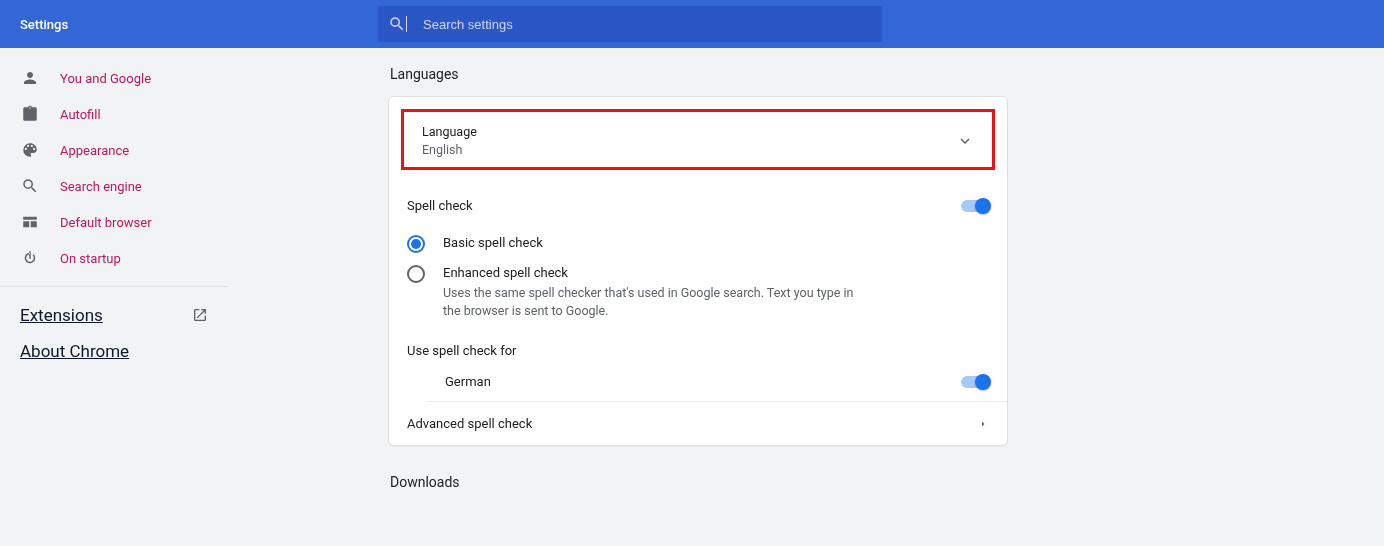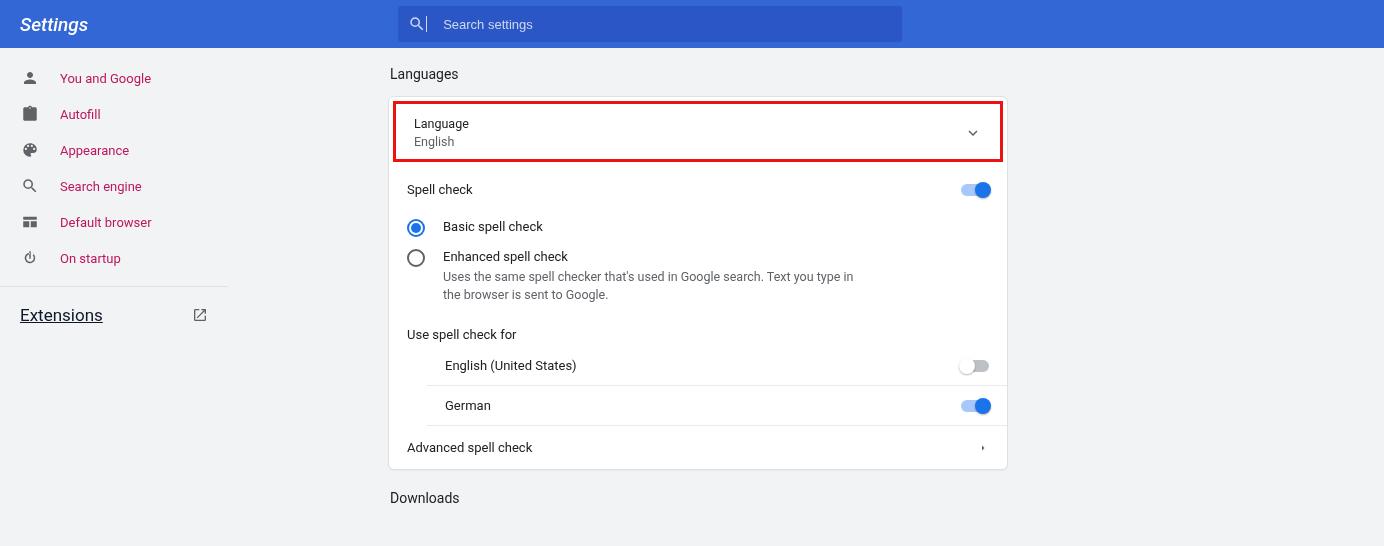--- a/index.html
+++ b/index.html
@@ -1,38 +1,38 @@
 <!DOCTYPE html>
 <html><head>
 <meta charset="utf-8">
 <style>
   * { box-sizing: border-box; margin: 0; padding: 0; }
   body { font-family: Roboto, Arial, sans-serif; background: #f1f3f4; width: 1384px; height: 546px; overflow: hidden; }
 
   .header { background: #3367d6; height: 48px; display: flex; align-items: center; padding: 0 16px; }
-  .header-title { color: #fff; font-size: 19px; font-weight: 500; padding-left: 4px; font-style: italic; }
+  .header-title { color: #fff; font-size: 13px; font-weight: 500; padding-left: 4px; }
   .search-wrap { margin-left: 310px; display: flex; align-items: center; background: #2a56c6; height: 36px; width: 504px; border-radius: 3px; padding: 0 10px; }
   .search-wrap .icon { color: #cfd8f0; display:flex; align-items:center; }
   .search-wrap input { background: transparent; border: none; outline: none; color: #fff; font-size: 13px; margin-left: 14px; width: 100%; }
   .search-wrap input::placeholder { color: #cfd8f0; }
   .cursor-bar { width: 1px; height: 16px; background: #cfd8f0; margin-right: 2px; }
 
   .layout { display: flex; height: calc(100% - 48px); }
   .sidebar { width: 228px; padding-top: 12px; }
   .side-item { display: flex; align-items: center; height: 36px; padding: 0 20px; color: #be185d; font-size: 13px; cursor: pointer; }
   .side-item .icon { width: 20px; height: 20px; display:flex; align-items:center; justify-content:center; color: #5f6368; margin-right: 20px; }
   .side-item svg { width: 18px; height: 18px; fill: #5f6368; }
   .side-adv { display:flex; align-items:center; justify-content:space-between; height:40px; padding:0 20px; color:#5f6368; font-size:13px; cursor:pointer; }
   .side-divider { height:1px; background:#e0e0e0; margin:10px 0; }
   .side-link { display:flex; align-items:center; justify-content:space-between; height:36px; padding:0 20px; color:#0f172a; font-size:17px; cursor:pointer;text-decoration:underline; }
 
   .main { flex:1; padding-top: 18px; padding-left: 160px; }
   .section-title { font-size: 14px; color: #202124; margin-bottom: 14px; padding-left: 2px; }
   .card { background: #fff; width: 620px; border-radius: 6px; border:1px solid #e0e0e0; box-shadow: 0 1px 1px rgba(0,0,0,0.04); }
-  .lang-row { display:flex; align-items:center; justify-content:space-between; padding:12px 18px 10px 18px; margin:4px; border:3px solid #e11; }
+  .lang-row { display:flex; align-items:center; justify-content:space-between; padding:12px 18px 10px 18px; margin:12px; border:3px solid #e11; }
   .lang-row .label { font-size:12.5px; color:#202124; }
   .lang-row .value { font-size:12.5px; color:#5f6368; margin-top:3px; }
   .chev { color:#5f6368; cursor:pointer; }
 
   .row-spell { display:flex; align-items:center; justify-content:space-between; padding:16px 18px 0 18px; font-size:13px; color:#202124; }
   .radio-block { padding: 16px 18px 6px 18px; }
   .radio-row { display:flex; align-items:flex-start; gap:18px; padding:6px 0; cursor:pointer; }
   .radio { width:18px; height:18px; border:2px solid #5f6368; border-radius:50%; flex-shrink:0; display:flex; align-items:center; justify-content:center; }
   .radio.selected { border-color:#1a73e8; }
   .radio .dot { width:10px; height:10px; background:#1a73e8; border-radius:50%; display:none; }
@@ -125,20 +125,23 @@
     <div class="side-divider"></div>
 
     <div class="side-link">
       <span>Extensions</span>
       <span class="icon">
           <svg viewBox="0 0 24 24" width="16" height="16" fill="#5f6368">
             <path d="M14 3v2h3.59L7 15.59 8.41 17 19 6.41V10h2V3h-7zM5 5h6V3H5a2 2 0 00-2 2v14a2 2 0 002 2h14a2 2 0 002-2v-6h-2v6H5V5z"></path>
           </svg>
         </span>
     </div>
+    <div class="side-link">
+      <span>About Chrome</span>
+    </div>
   </div>
 
   <div class="main">
     <div class="section-title">Languages</div>
 
     <div class="card">
       <div class="lang-row">
         <div>
           <div class="label">Language</div>
           <div class="value">English</div>
@@ -171,37 +174,31 @@
           <div>
             <div class="radio-label">Enhanced spell check</div>
             <div class="radio-sub">Uses the same spell checker that's used in Google search. Text you type in the browser is sent to Google.</div>
           </div>
         </div>
       </div>
 
       <div class="sub-title">Use spell check for</div>
 
       <div class="langcheck-row">
-        <span>English (United States)</span>
-        <div class="toggle off">
-            <div class="knob"></div>
-          </div>
-      </div>
-      <div class="langcheck-row">
         <span>German</span>
         <div class="toggle on">
             <div class="knob"></div>
           </div>
       </div>
 
       <div class="customize-row">
         <span>Advanced spell check</span>
         <span class="chev">
             <svg viewBox="0 0 24 24" width="12" height="12" fill="#5f6368">
               <path d="M10 17l5-5-5-5v10z"></path>
             </svg>
           </span>
       </div>
     </div>
 
-    <div class="section-title" style="margin-top:20px;">Downloads</div>
+    <div class="section-title" style="margin-top:28px;">Downloads</div>
   </div>
 </div>
 
 </body></html>

